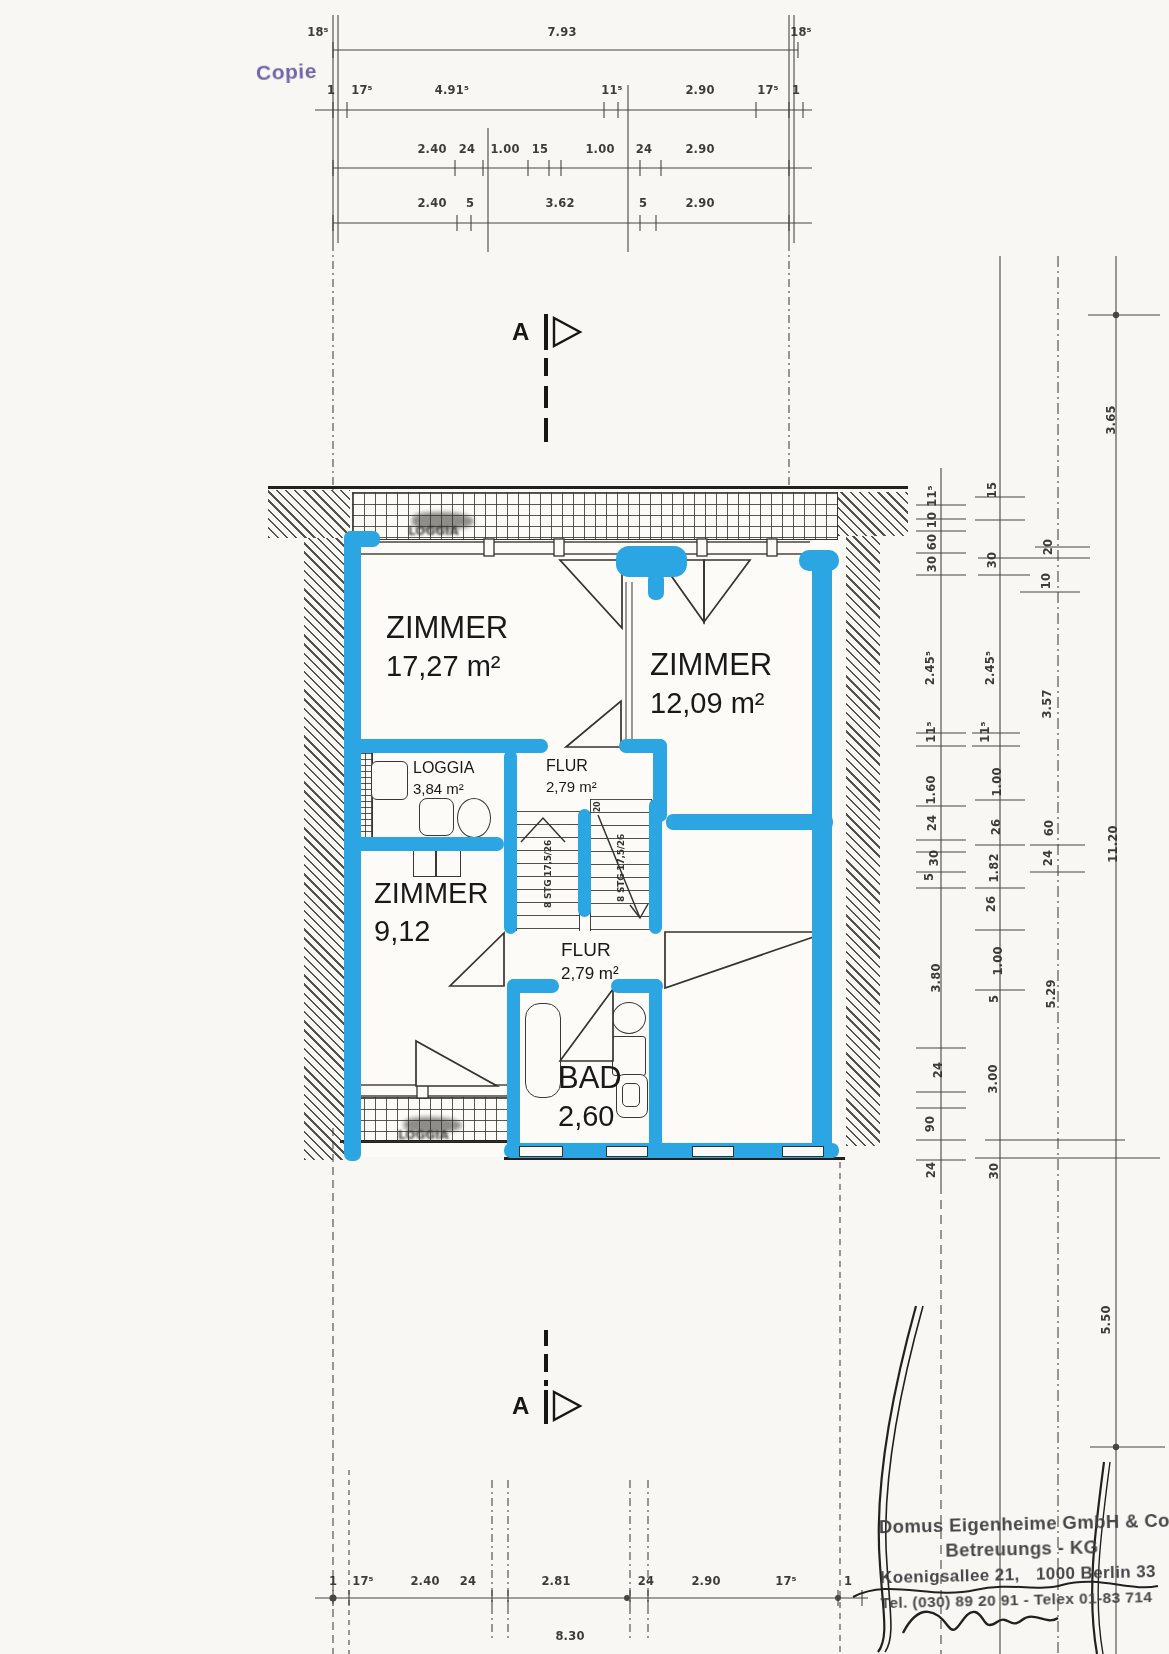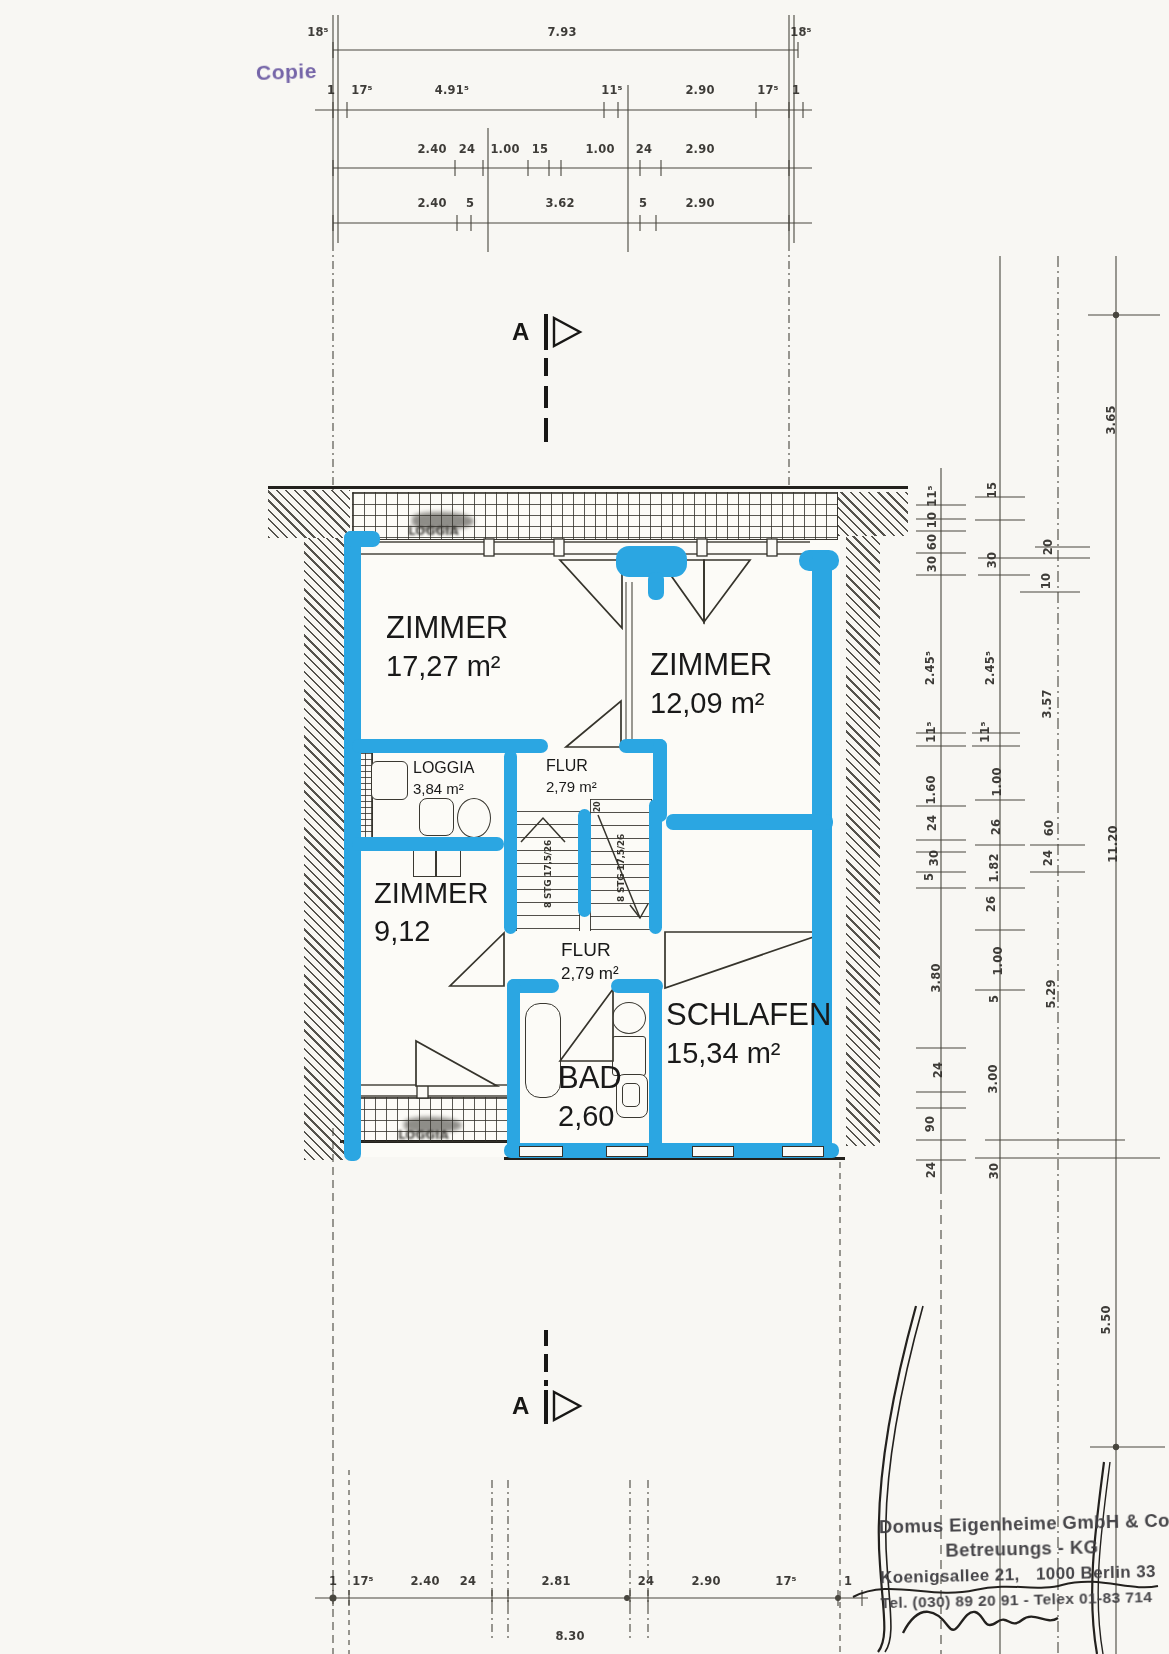--- a/index.html
+++ b/index.html
@@ -230,24 +230,20 @@
     <div>FLUR</div>
     <div style="font-size:15px;">2,79 m²</div>
   </div>
   <div class="room rl" style="left:374px;top:875px;font-size:29px;">
     <div>ZIMMER</div>
     <div>9,12</div>
   </div>
   <div class="room rm" style="left:561px;top:938px;">
     <div>FLUR</div>
     <div style="font-size:17px;">2,79 m²</div>
-  </div>
-  <div class="room rl" style="left:666px;top:995px;">
-    <div>SCHLAFEN</div>
-    <div style="font-size:29px;">15,34 m²</div>
   </div>
   <div class="room rl" style="left:558px;top:1058px;">
     <div>BAD</div>
     <div style="font-size:29px;">2,60</div>
   </div>
 
   <div class="smudgetxt" style="left:408px;top:497px;">LOGGIA</div>
   <div class="blob" style="left:412px;top:512px;width:62px;height:18px;"></div>
   <div class="smudgetxt" style="left:398px;top:1101px;">LOGGIA</div>
   <div class="blob" style="left:404px;top:1117px;width:58px;height:16px;"></div>

